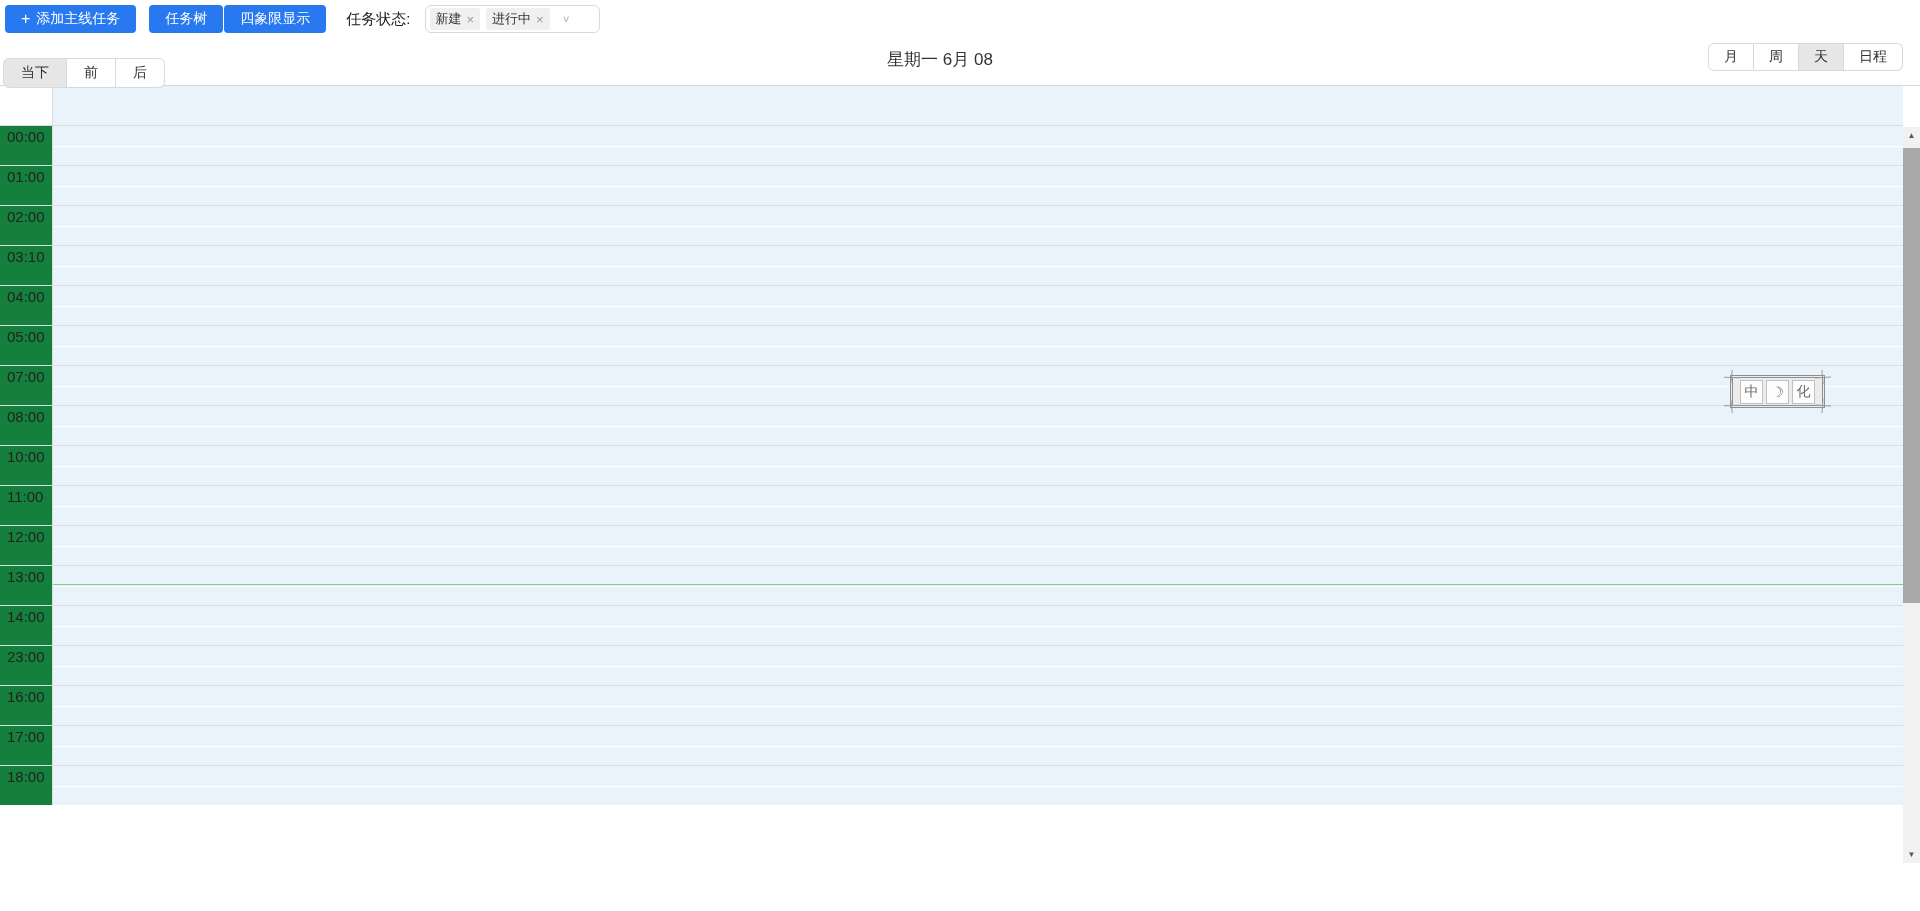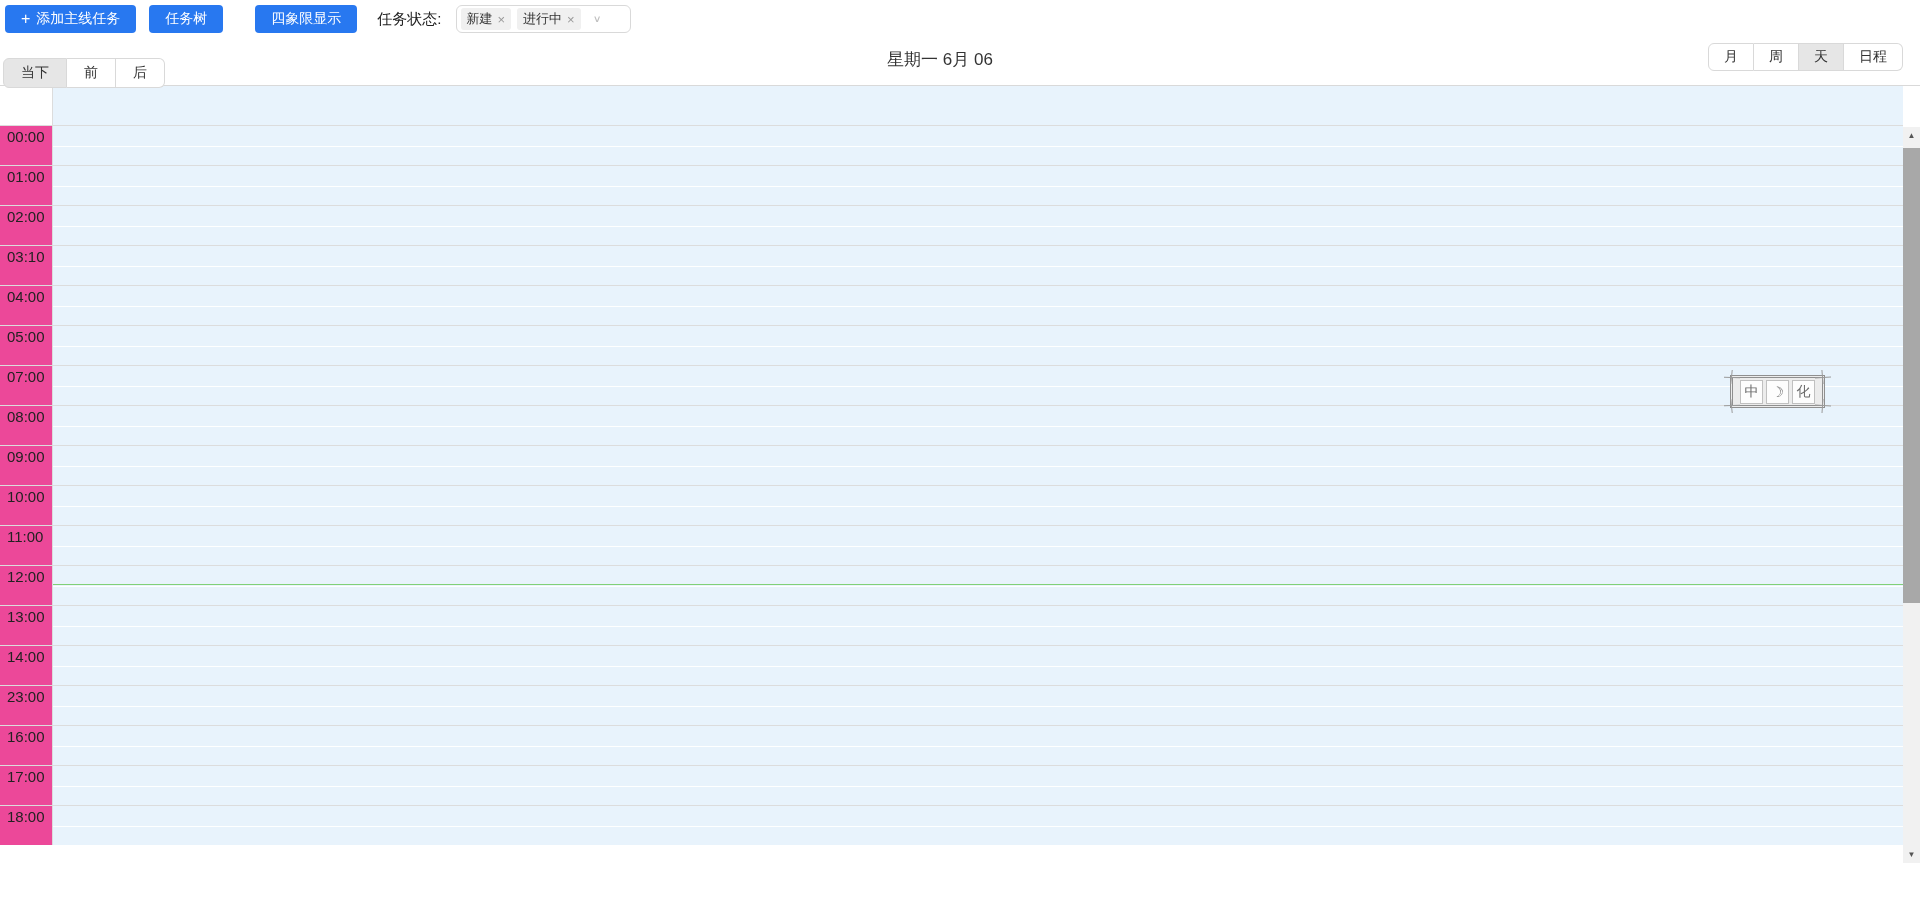--- a/index.html
+++ b/index.html
@@ -7,21 +7,21 @@
               font-family:"Liberation Sans","DejaVu Sans",sans-serif; color:#333; }
 
   
   .toolbar { height:38px; display:flex; align-items:center; padding-left:5px; }
   .btn-blue { background:#2878f0; color:#fff; border:none; border-radius:4px;
               height:28px; padding:0 16px; font-size:14px; cursor:pointer;
               display:inline-flex; align-items:center; gap:6px; }
   .btn-blue .plus { font-size:16px; font-weight:400; line-height:1; }
   #btn-add { margin-left:0; }
   #btn-tree { margin-left:13px; }
-  #btn-quad { margin-left:32px; }
+  #btn-quad { margin-left:1px; }
   .status-label { margin-left:20px; font-size:15px; color:#222; }
   .status-select { margin-left:14px; height:28px; min-width:175px; border:1px solid #d9d9d9;
                    border-radius:6px; display:inline-flex; align-items:center;
                    padding:0 8px 0 4px; gap:6px; background:#fff; cursor:pointer; }
   .tag { background:#f0f0f0; border-radius:3px; height:22px; padding:0 6px;
          display:inline-flex; align-items:center; gap:5px; font-size:13px; color:#333; }
   .tag .x { color:#999; font-size:13px; cursor:pointer; }
   .chevron { color:#bfbfbf; font-size:12px; margin-left:6px; transform:scaleY(.8); }
 
   
@@ -41,21 +41,21 @@
 
   
   .calendar { margin-top:5px; border-top:1px solid #d9d9d9; }
   .allday-row { height:39px; display:flex; border-bottom:0; }
   .allday-gutter { width:53px; background:#fff; border-right:1px solid #dcdcdc; }
   .allday-cell { flex:1; background:#e8f3fc; margin-right:17px; }
 
   .scroll-area { position:relative; height:738px; overflow:hidden; }
   .rows { position:absolute; left:0; top:0; right:17px; }
   .hour-row { height:40px; display:flex; border-top:1px solid #dcdcdc; }
-  .hour-label { width:53px; background:#ec4899; border-right:1px solid #dcdcdc;
+  .hour-label { width:53px; background:#15803d; border-right:1px solid #dcdcdc;
                 font-size:15px; color:#222; padding:2px 0 0 7px; }
   .hour-cell { flex:1; background:#e8f3fc; position:relative; cursor:pointer; }
   .hour-cell::after { content:""; position:absolute; left:0; right:0; top:50%;
                       border-top:1px solid rgba(255,255,255,.95); }
 
   .now-line { position:absolute; left:53px; right:17px; top:459px; height:0;
               border-top:1px solid #81d077; z-index:3; }
 
   
   .ph-box { position:absolute; left:1730px; top:250px; width:95px; height:33px;
@@ -107,21 +107,21 @@
     </span>
     <span class="tag">
       <span>进行中</span>
       <span class="x">×</span>
     </span>
     <span class="chevron">∨</span>
   </div>
 </div>
 
 <div class="cal-toolbar">
-  <div class="cal-title">星期一 6月 06</div>
+  <div class="cal-title">星期一 6月 08</div>
   <div class="btn-group left">
     <button class="group-btn active">当下</button>
     <button class="group-btn">前</button>
     <button class="group-btn">后</button>
   </div>
   <div class="btn-group right">
     <button class="group-btn">月</button>
     <button class="group-btn">周</button>
     <button class="group-btn active">天</button>
     <button class="group-btn">日程</button>
@@ -159,24 +159,20 @@
       <div class="hour-row">
           <div class="hour-label">05:00</div>
           <div class="hour-cell"></div>
         </div>
       <div class="hour-row">
           <div class="hour-label">07:00</div>
           <div class="hour-cell"></div>
         </div>
       <div class="hour-row">
           <div class="hour-label">08:00</div>
-          <div class="hour-cell"></div>
-        </div>
-      <div class="hour-row">
-          <div class="hour-label">09:00</div>
           <div class="hour-cell"></div>
         </div>
       <div class="hour-row">
           <div class="hour-label">10:00</div>
           <div class="hour-cell"></div>
         </div>
       <div class="hour-row">
           <div class="hour-label">11:00</div>
           <div class="hour-cell"></div>
         </div>

